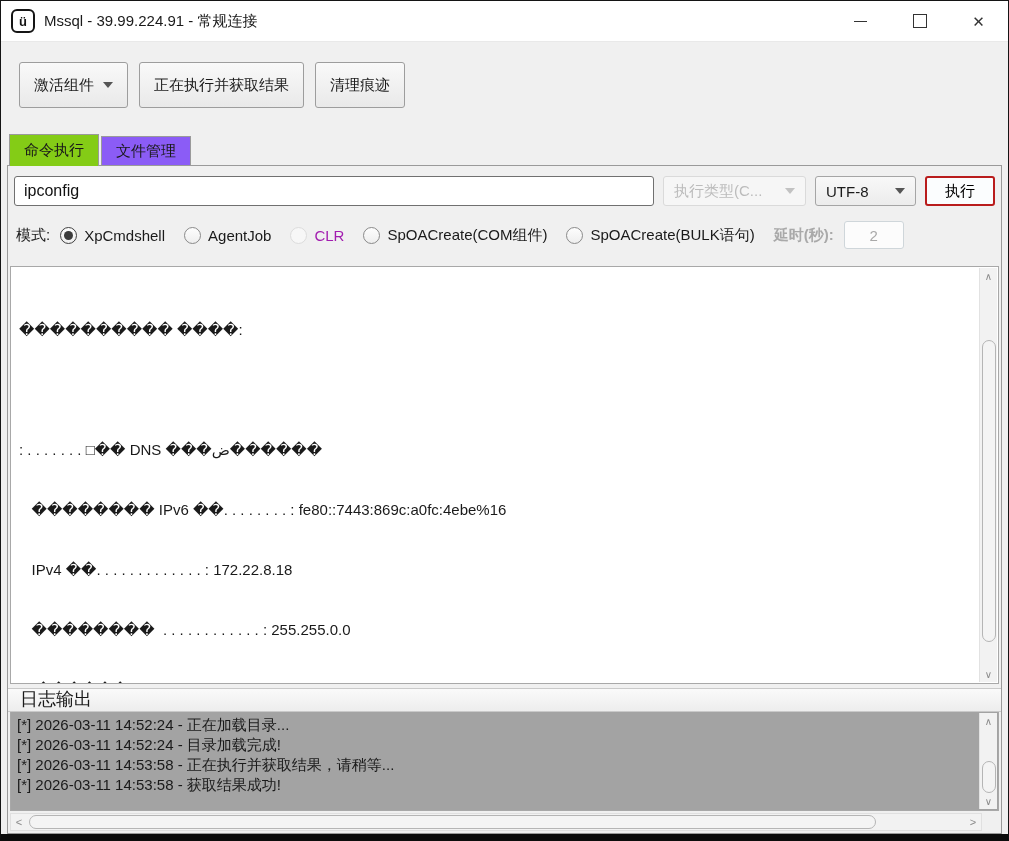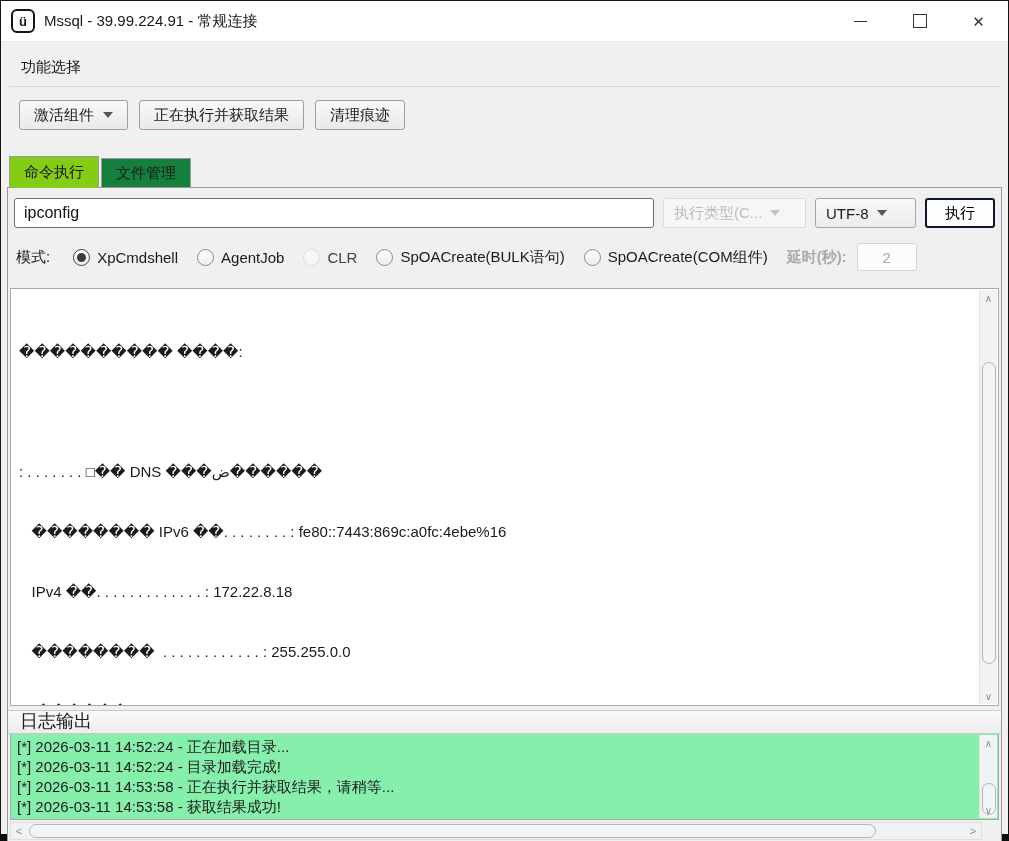--- a/index.html
+++ b/index.html
@@ -23,53 +23,53 @@
   .win-controls{margin-left:auto;display:flex;height:40px;}
   .win-btn{width:59px;height:40px;display:flex;align-items:center;justify-content:center;cursor:default;}
   .glyph-min{width:13px;border-top:1px solid #333;}
   .glyph-max{width:12px;height:12px;border:1px solid #333;}
   .glyph-close{font-size:15px;color:#333;line-height:1;}
   
   .func-group{margin:7px 8px 0 8px;}
   .func-header{font-size:15px;padding:9px 12px 9px 12px;border-bottom:1px solid #d8d8d8;}
   .func-buttons{padding:13px 10px 14px 10px;display:flex;gap:11px;}
   .btn{background:linear-gradient(#f9f9f9,#e9e9e9);border:1px solid #9d9d9d;border-radius:3px;
-    font-size:15px;height:30px;padding:0 14px;display:inline-flex;align-items:center;gap:9px;
+    font-size:15px;height:46px;padding:0 14px;display:inline-flex;align-items:center;gap:9px;
     box-sizing:border-box;color:#1a1a1a;cursor:default;}
   .caret-down{width:0;height:0;border-left:5px solid transparent;border-right:5px solid transparent;
     border-top:6px solid #555;}
   
   .tabbar{display:flex;align-items:flex-end;margin:12px 0 0 8px;position:relative;z-index:3;}
   .tab{font-size:15px;padding:0 14px;height:28px;display:flex;align-items:center;
-    background:#15803d;border:1px solid #9a9a9a;border-bottom:none;margin-right:2px;cursor:default;}
+    background:#8b5cf6;border:1px solid #9a9a9a;border-bottom:none;margin-right:2px;cursor:default;}
   .tab.active{height:31px;background:#84cc16;margin-bottom:-1px;z-index:4;}
   
   .panel{margin:0 6px;border:1px solid #9a9a9a;background:#f0f0f0;flex:1;
     display:flex;flex-direction:column;position:relative;z-index:1;box-sizing:border-box;}
   .cmd-row{display:flex;margin:10px 6px 0 6px;gap:9px;align-items:center;}
   .cmd-input{flex:1;height:30px;box-sizing:border-box;border:1px solid #707070;border-radius:3px;
     padding:0 9px;font-size:16px;font-family:inherit;background:#fff;color:#111;}
   .select{height:30px;box-sizing:border-box;border:1px solid #a5a5a5;border-radius:3px;
     background:linear-gradient(#f8f8f8,#ececec);display:flex;align-items:center;
-    font-size:15px;padding:0 10px;gap:8px;cursor:default;}
+    font-size:15px;padding:0 10px;gap:8px;justify-content:space-between;cursor:default;}
   .select.disabled{background:#f6f6f6;border-color:#dadada;color:#bcbcbc;}
   .select.disabled .caret-down{border-top-color:#c2c2c2;}
   .sel-exec{width:143px;}
   .sel-enc{width:101px;}
-  .exec-btn{width:70px;height:30px;box-sizing:border-box;border:2px solid #0f172a;border-radius:3px;
+  .exec-btn{width:70px;height:30px;box-sizing:border-box;border:2px solid #b91c1c;border-radius:3px;
     background:#fbfdfe;font-size:15px;display:flex;align-items:center;justify-content:center;cursor:default;}
   
   .mode-row{display:flex;align-items:center;margin:15px 6px 0 8px;font-size:15px;gap:6px;}
-  .mode-label{margin-right:17px;}
+  .mode-label{margin-right:4px;}
   .radio{display:inline-flex;align-items:center;gap:7px;margin-right:13px;cursor:default;}
   .rdot{width:17px;height:17px;border-radius:50%;box-sizing:border-box;
     border:1px solid #8a8a8a;background:linear-gradient(#fdfdfd,#eee);position:relative;flex:0 0 auto;}
   .rdot.selected{border-color:#404040;}
   .rdot.selected::after{content:"";position:absolute;inset:3px;border-radius:50%;background:#3c3c3c;}
-  .radio.disabled{color:#404040;}
+  .radio.disabled{color:#a21caf;}
   .radio.disabled .rdot{border-color:#dcdcdc;background:#f7f7f7;}
   .dim{color:#a9a9a9;font-weight:bold;}
   .delay-input{width:60px;height:28px;box-sizing:border-box;border:1px solid #cfd6da;border-radius:3px;
     background:#fcfcfc;color:#a9a9a9;font-size:15px;text-align:center;font-family:inherit;margin-left:4px;}
   
   .output{margin:17px 2px 0 2px;height:418px;background:#fff;border:1px solid #a8a8a8;
     position:relative;box-sizing:border-box;overflow:hidden;}
   .olines{padding:13px 26px 0 8px;font-size:15px;line-height:20px;white-space:pre-wrap;}
   .oline{min-height:20px;}
   
@@ -80,21 +80,21 @@
   .sb-arrow.up{top:0;}
   .sb-arrow.down{bottom:0;}
   .sb-thumb{position:absolute;left:2px;width:12px;background:#f4f4f4;
     border:1px solid #b5b5b5;border-radius:7px;cursor:default;}
   .out-thumb{top:72px;height:300px;}
   .log-thumb{top:48px;height:30px;}
   
   .log-header{margin:4px 0 0 0;height:24px;background:linear-gradient(#fafafa,#ededed);
     border:1px solid #c9c9c9;border-left:none;border-right:none;display:flex;align-items:flex-end;
     padding-left:12px;font-size:18px;box-sizing:border-box;}
-  .log-box{margin:0 2px;height:86px;background:#86efac;border:1px solid #a8a8a8;border-top:none;
+  .log-box{margin:0 2px;height:99px;background:#a3a3a3;border:1px solid #a8a8a8;border-top:none;
     position:relative;box-sizing:border-box;overflow:hidden;}
   .log-lines{padding:3px 26px 0 6px;font-size:15px;line-height:20px;}
   .log-line{min-height:20px;white-space:pre;}
   
   .hscroll-row{display:flex;margin:2px 2px 2px 2px;height:18px;align-items:stretch;}
   .hscroll{flex:1;position:relative;background:#f2f2f2;border:1px solid #e0e0e0;box-sizing:border-box;}
   .hsb-arrow{position:absolute;top:0;bottom:0;width:16px;display:flex;align-items:center;
     justify-content:center;color:#8a8a8a;font-size:11px;cursor:default;}
   .hsb-arrow.left{left:0;}
   .hsb-arrow.right{right:0;}
@@ -117,21 +117,20 @@
       <div class="win-btn">
         <span class="glyph-max"></span>
       </div>
       <div class="win-btn">
         <span class="glyph-close">✕</span>
       </div>
     </div>
   </div>
 
   <div class="func-group">
-    <div class="func-header">功能选择</div>
     <div class="func-buttons">
       <button class="btn">
         <span>激活组件</span>
         <span class="caret-down"></span>
       </button>
       <button class="btn">
         <span>正在执行并获取结果</span>
       </button>
       <button class="btn">
         <span>清理痕迹</span>
@@ -168,25 +167,25 @@
       <label class="radio">
         <span class="rdot"></span>
         <span>AgentJob</span>
       </label>
       <label class="radio disabled">
         <span class="rdot"></span>
         <span>CLR</span>
       </label>
       <label class="radio">
         <span class="rdot"></span>
+        <span>SpOACreate(COM组件)</span>
+      </label>
+      <label class="radio">
+        <span class="rdot"></span>
         <span>SpOACreate(BULK语句)</span>
-      </label>
-      <label class="radio">
-        <span class="rdot"></span>
-        <span>SpOACreate(COM组件)</span>
       </label>
       <span class="dim">延时(秒):</span>
       <input class="delay-input" type="text" disabled="" value="2" style="">
     </div>
 
     <div class="output">
       <div class="olines">
         <div class="oline">���������� ����:</div>
         <div class="oline"></div>
         <div class="oline">: . . . . . . . □�� DNS ���ض������</div>

